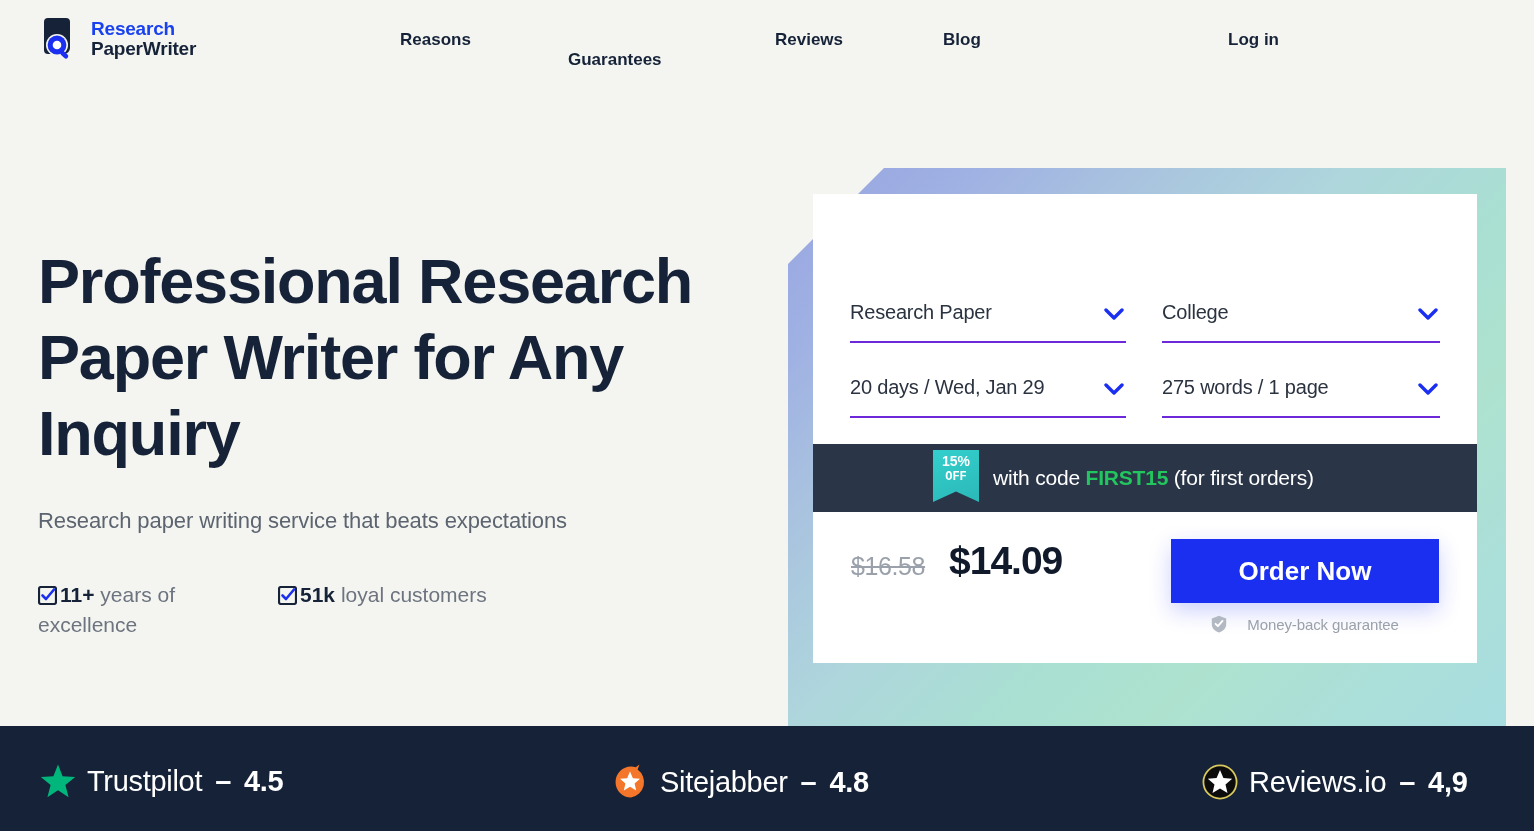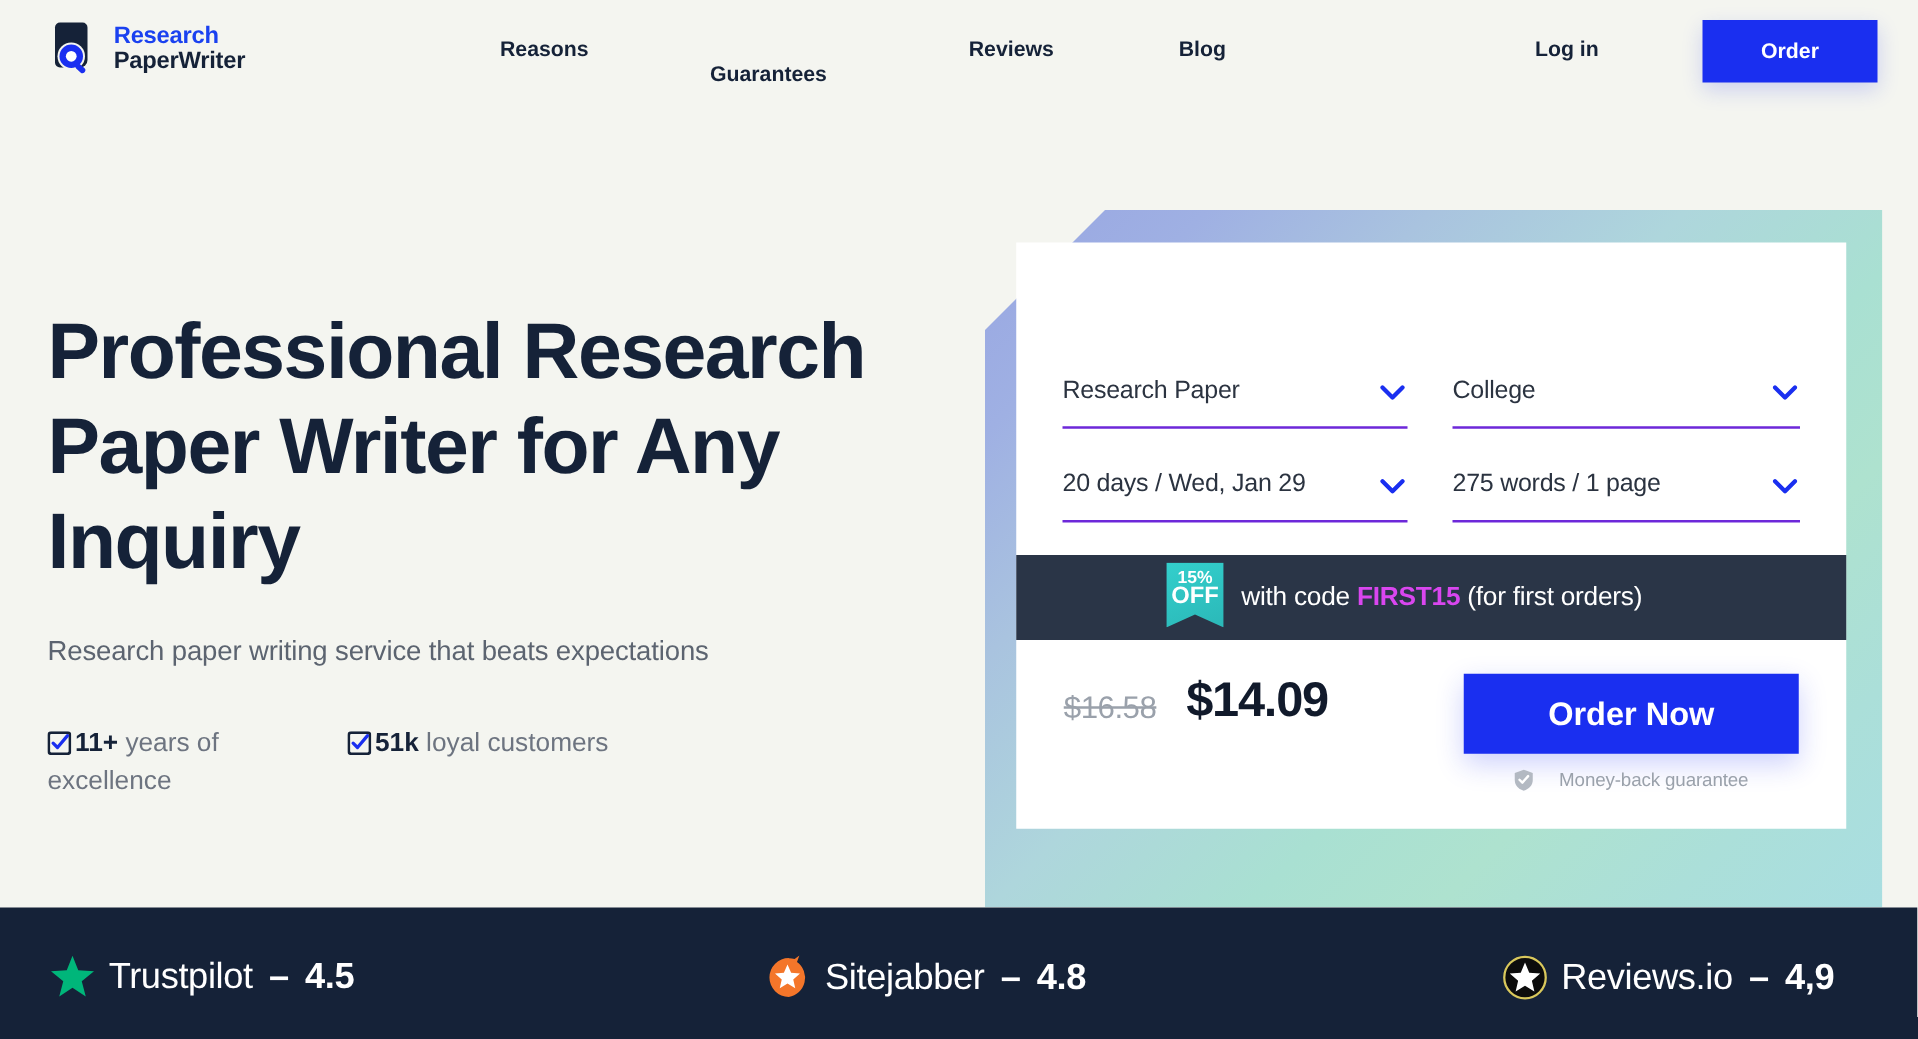--- a/index.html
+++ b/index.html
@@ -129,28 +129,28 @@
     clip-path: polygon(0 0, 100% 0, 100% 100%, 50% 80%, 0 100%);
     display: flex; flex-direction: column;
     align-items: center; justify-content: flex-start;
     padding-top: 4px;
     margin-top: -4px;
   }
   .ribbon-top {
     font-size: 14px; font-weight: bold; color: #fff; line-height: 15px;
   }
   .ribbon-bot {
-    font-size: 19px; font-weight: bold; color: #fff; line-height: 16px;
+    font-size: 12px; font-weight: bold; color: #fff; line-height: 16px; font-family: Liberation Mono, monospace;
   }
   .promo-text {
     margin-left: 14px;
     font-size: 21px; color: #ffffff; letter-spacing: -0.2px;
     white-space: nowrap;
   }
-  .promo-code { color: #d946ef; font-weight: bold; }
+  .promo-code { color: #22c55e; font-weight: bold; }
 
   .price-row { position: absolute; top: 318px; left: 0; width: 100%; height: 116px; }
   .price-old {
     position: absolute; left: 38px; top: 40px;
     font-size: 25px; color: #9aa1ab; text-decoration: line-through;
     letter-spacing: -0.4px;
   }
   .price-new {
     position: absolute; left: 136px; top: 27px;
     font-size: 39px; font-weight: bold; color: #111a2b;
@@ -212,21 +212,20 @@
     </div>
 
     <div class="nav">
       <div class="nav-item nav-0">Reasons</div>
       <div class="nav-item nav-1">Guarantees</div>
       <div class="nav-item nav-2">Reviews</div>
       <div class="nav-item nav-3">Blog</div>
     </div>
 
     <div class="login-link">Log in</div>
-    <button class="order-btn">Order</button>
   </div>
 
   <h1 class="hero-title">Professional Research Paper Writer for Any Inquiry</h1>
   <div class="hero-sub">Research paper writing service that beats expectations</div>
 
   <div class="stats">
     <div class="stat">
       <div class="stat-line">
         <svg class="chk" width="19" height="19" viewBox="0 0 19 19">
           <rect x="1" y="1" width="17" height="17" rx="2" fill="none" stroke="#152238" stroke-width="2.2"></rect>

